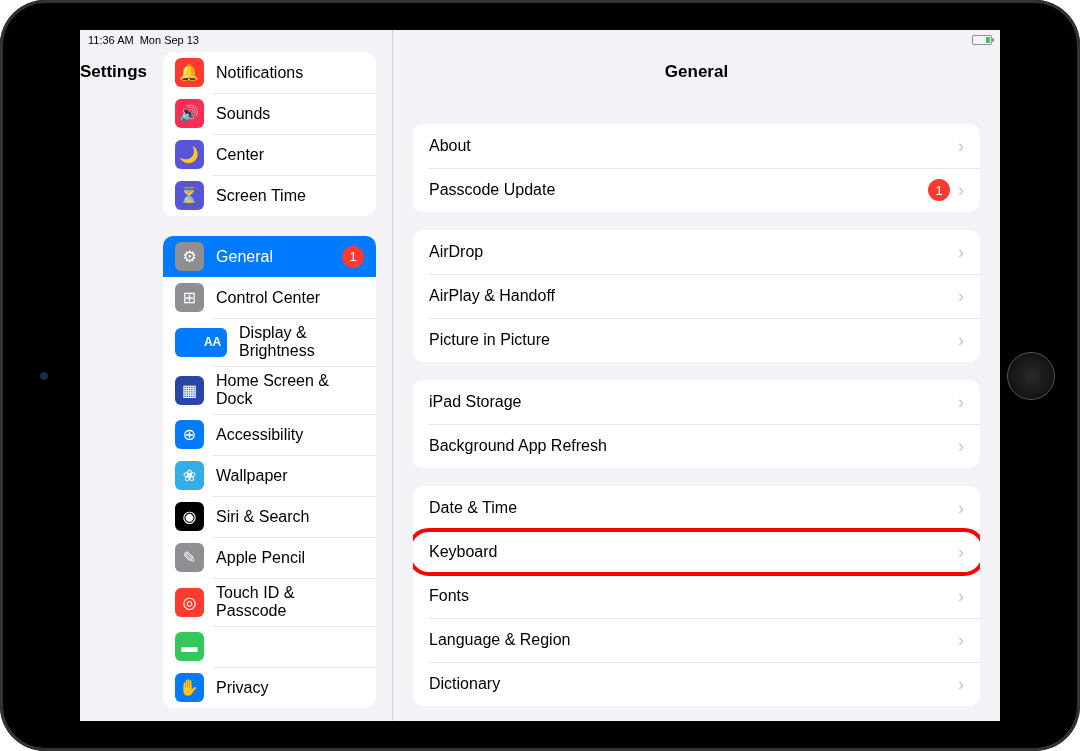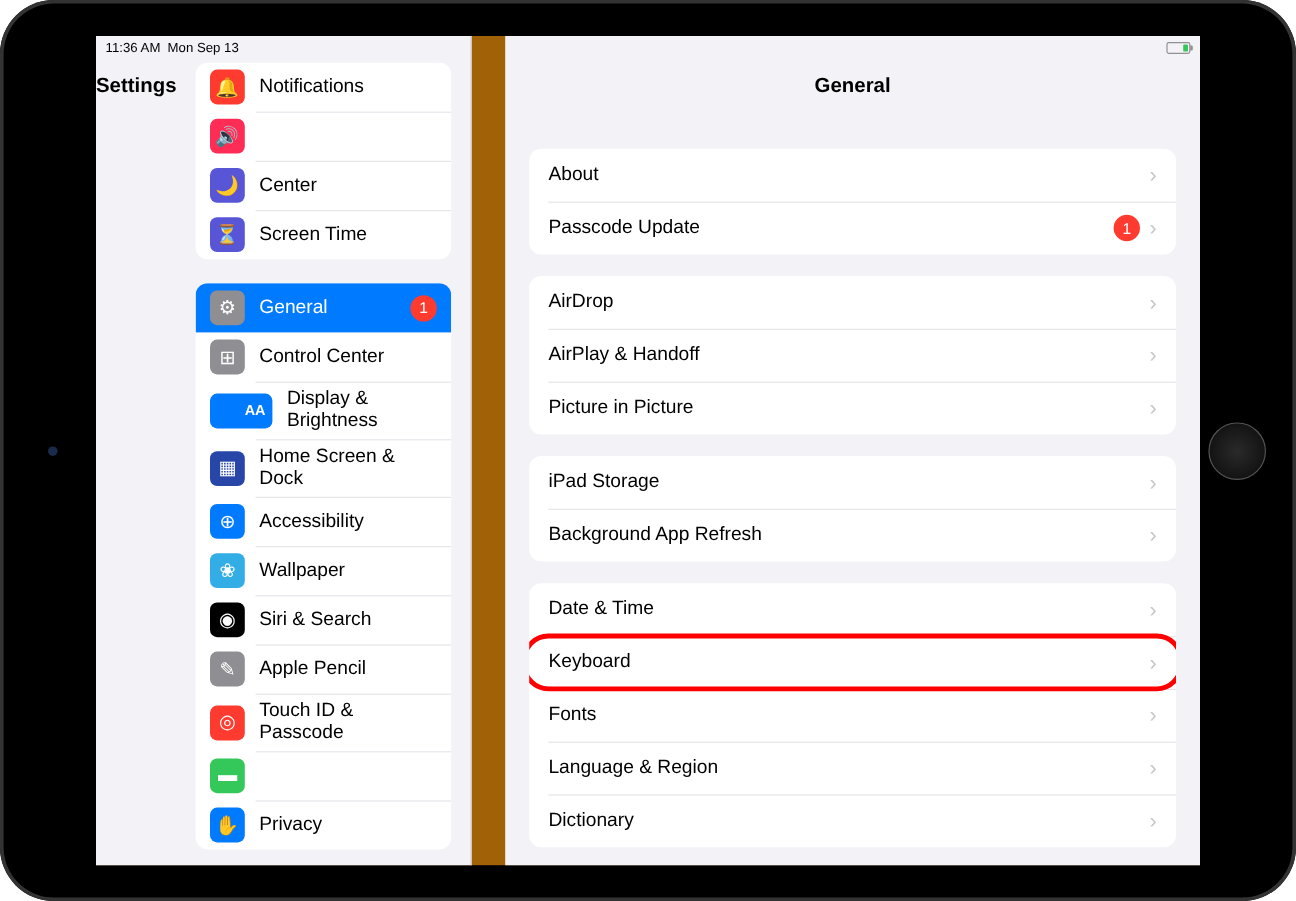--- a/index.html
+++ b/index.html
@@ -38,26 +38,25 @@
     transform: translateY(-50%);
     width: 46px;
     height: 46px;
     border: 1px solid #555;
     border-radius: 50%;
     background: radial-gradient(circle, #2a2a2a 0%, #0a0a0a 100%);
   }
   .screen {
     width: 100%;
     height: 100%;
-    background: #a16207;
+    background: #15803d;
     border-radius: 0;
     display: flex;
     overflow: hidden;
     position: relative;
-    gap: 28px;
   }
   .status-bar {
     position: absolute;
     top: 0;
     left: 0;
     right: 0;
     height: 20px;
     display: flex;
     align-items: center;
     font-size: 11px;
@@ -262,20 +261,21 @@
     <div class="sidebar">
       <div class="sidebar-title">Settings</div>
       <div class="sidebar-scroll">
         <div class="list-group" id="sb-g1">
             <div class="list-item">
               <div class="icon bg-red">🔔</div>
               <span class="label">Notifications</span>
             </div>
             <div class="list-item">
               <div class="icon bg-pink">🔊</div>
+              <span class="label">Sounds</span>
             </div>
             <div class="list-item">
               <div class="icon bg-indigo">🌙</div>
               <span class="label">Center</span>
             </div>
             <div class="list-item">
               <div class="icon bg-indigo">⏳</div>
               <span class="label">Screen Time</span>
             </div>
           </div>

